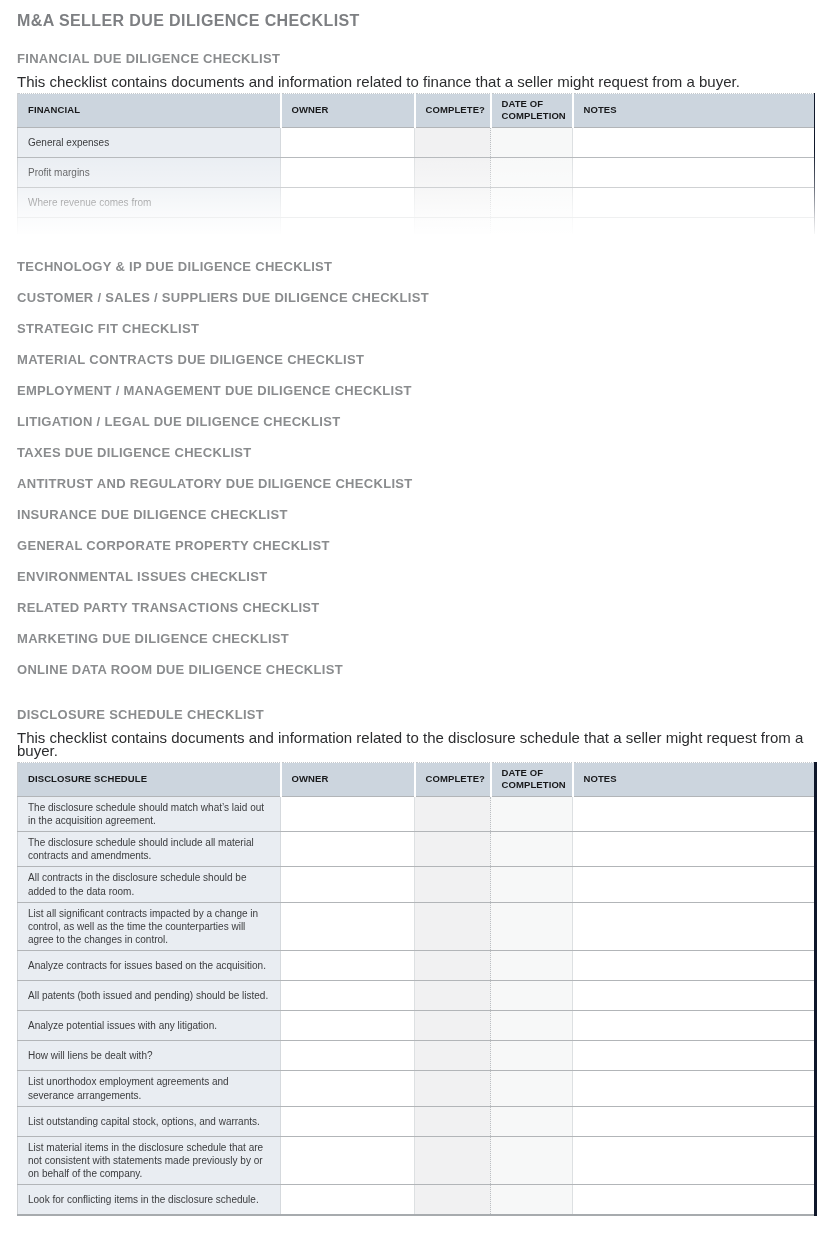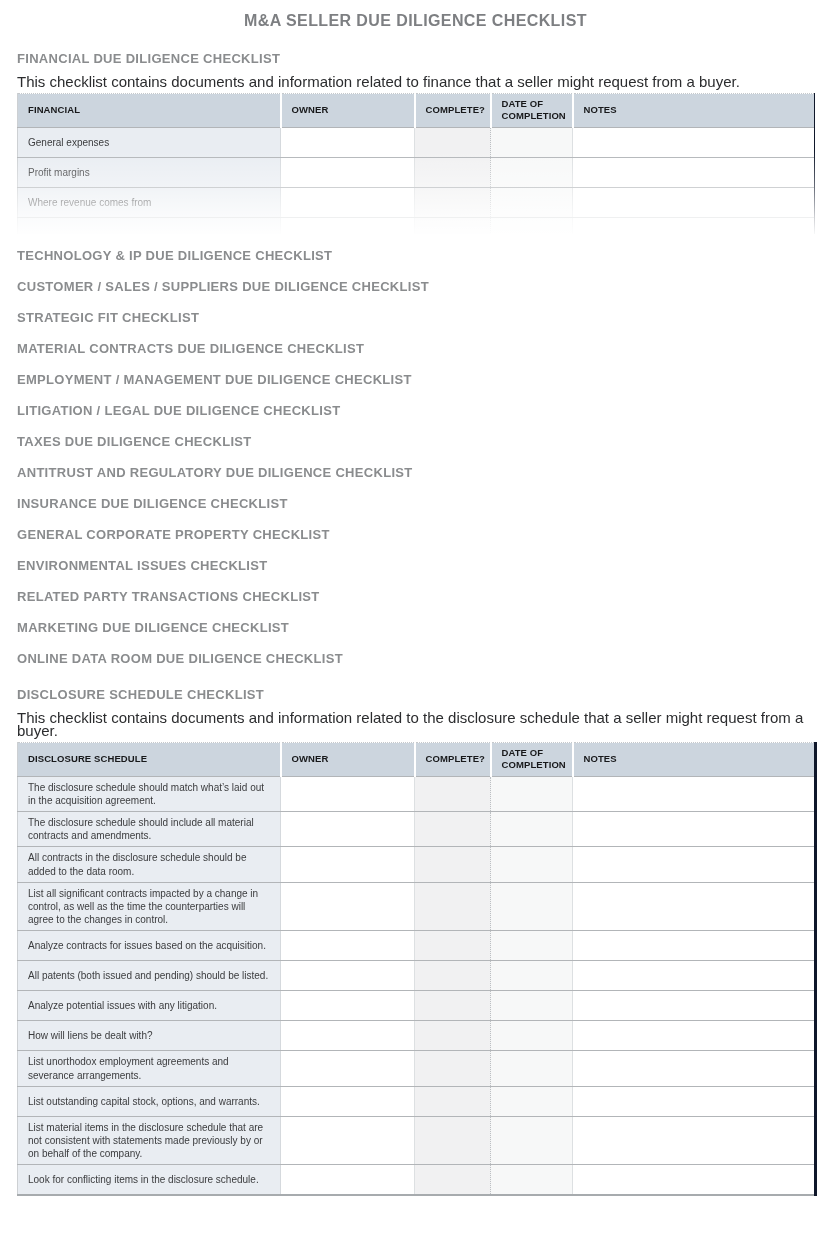--- a/index.html
+++ b/index.html
@@ -12,21 +12,20 @@
   }
   .page { padding: 11px 16px 0 17px; }
 
   .page-title {
     margin: 0;
     font-size: 16px;
     font-weight: bold;
     letter-spacing: 0.4px;
     color: var(--title-text, #7d7f82);
     line-height: 19px;
-    text-align: center;
   }
   .section-heading {
     margin: 0;
     font-size: 13px;
     font-weight: bold;
     letter-spacing: 0.3px;
     color: var(--heading-text, #8a8c8e);
     line-height: 16px;
   }
   .first-heading { margin-top: 21px; }
@@ -87,23 +86,23 @@
     left: 0; top: 0; right: 0; bottom: 0;
     pointer-events: none;
     background: linear-gradient(180deg,
       rgba(255,255,255,0) 0px,
       rgba(255,255,255,0) 58px,
       rgba(255,255,255,0.38) 95px,
       rgba(255,255,255,0.78) 123px,
       rgba(255,255,255,0.97) 141px);
   }
 
-  .toc { margin-top: 6px; }
+  .toc { margin-top: 17px; }
   .toc-heading { padding: 7.5px 0; }
-  .disclosure-heading { margin-top: 13px; }
+  .disclosure-heading { margin-top: 22px; }
 </style>
 </head>
 <body>
 
 <div class="page">
 
   <h1 class="page-title">M&amp;A SELLER DUE DILIGENCE CHECKLIST</h1>
 
   <section>
     <h2 class="section-heading first-heading">FINANCIAL DUE DILIGENCE CHECKLIST</h2>

